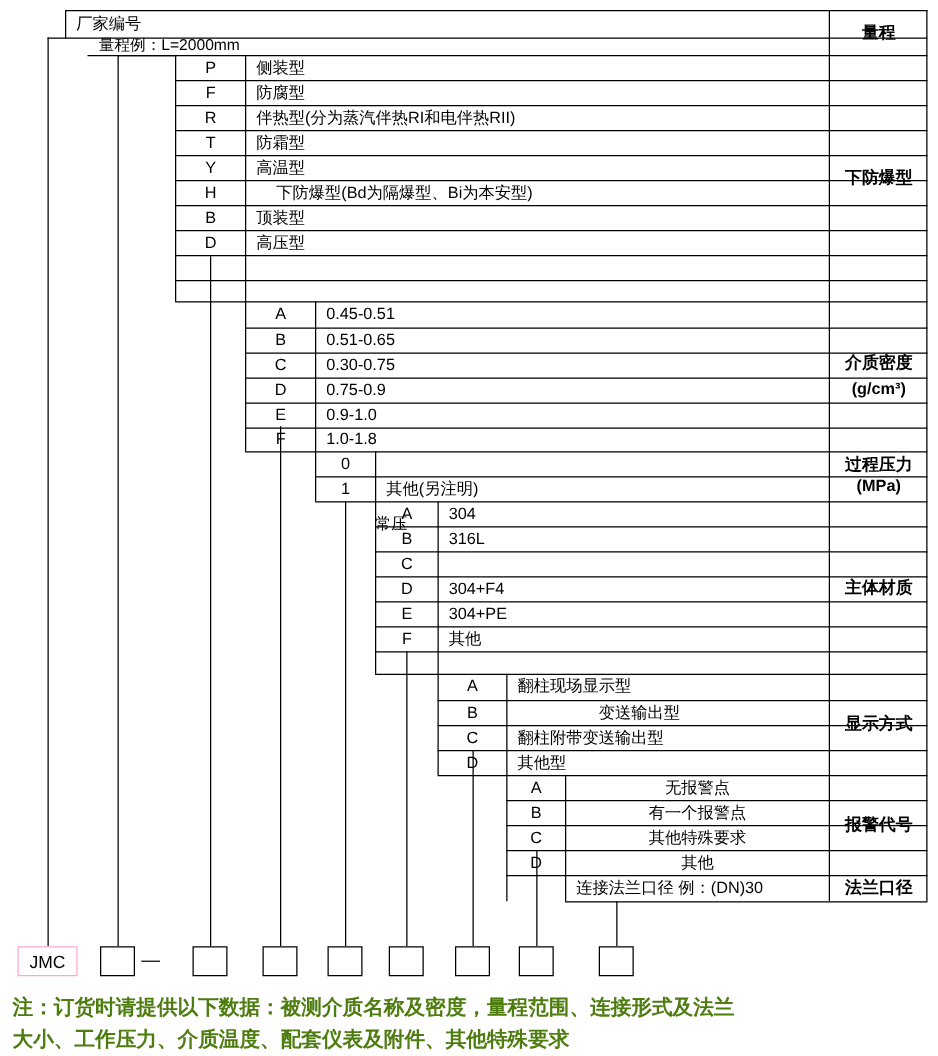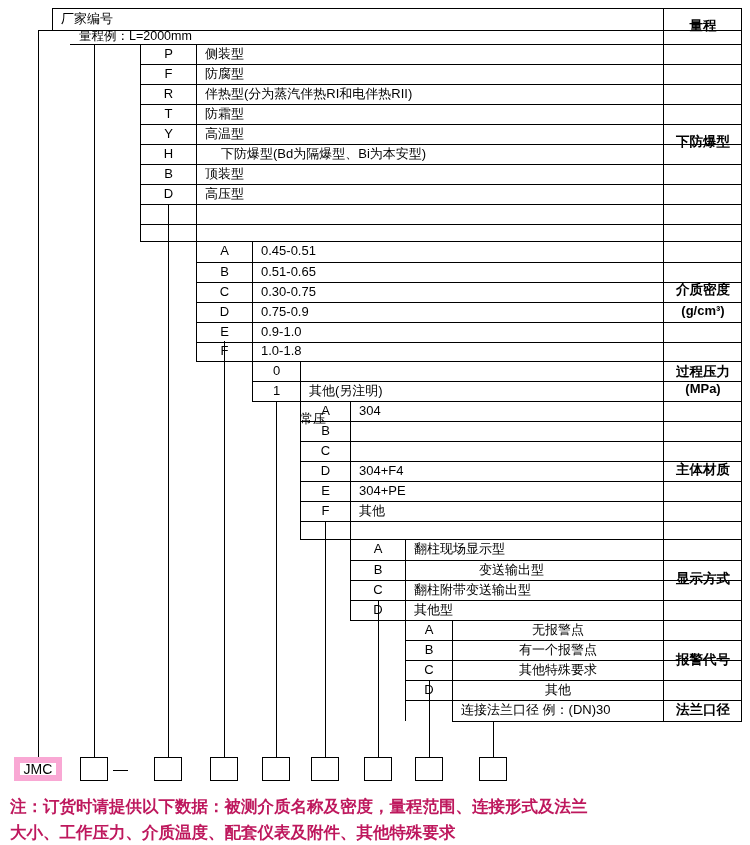--- a/index.html
+++ b/index.html
@@ -31,40 +31,40 @@
     justify-content:center;
     font-weight:bold;
     font-size:13.5px;
     text-align:center;
     flex-direction:column;
   }
   .cat .sub{font-weight:bold;font-size:13px;}
 
   .jmc-box{
     position:absolute;
-    border:6px solid #f9a8d4;
+    border:1px solid #f9a8d4;
     display:flex;align-items:center;justify-content:center;
     font-size:14px;
     box-sizing:border-box;
     text-align:right;
   }
   .small-box{
     position:absolute;
     border:1px solid #000;
     box-sizing:border-box;
     background:#fff;
   }
   .dash{
     position:absolute;
     font-size:15px;
     line-height:1;
   }
   .note{
     position:absolute;
-    color:#be185d;
+    color:#4d7c0f;
     font-weight:bold;
     font-size:16.5px;
     line-height:1.55;
     width:720px;
   }
 </style>
 </head>
 <body>
 
 <div id="diagram">
@@ -175,20 +175,21 @@
   <div class="cell desc" style="left:301px;top:381px;width:362px;height:20px;">其他(另注明)</div>
 
   <div class="cell cat" style="left:664px;top:361px;width:78px;height:40px;">
     <span>过程压力</span>
     <span class="sub" style="margin-top:2px;">(MPa)</span>
   </div>
 
   <div class="cell code" style="left:301px;top:401px;width:49px;height:20px;">A</div>
   <div class="cell desc" style="left:351px;top:401px;width:312px;height:20px;">304</div>
   <div class="cell code" style="left:301px;top:421px;width:49px;height:20px;">B</div>
+  <div class="cell desc" style="left:351px;top:421px;width:312px;height:20px;">316L</div>
   <div class="cell code" style="left:301px;top:441px;width:49px;height:20px;">C</div>
   <div class="cell code" style="left:301px;top:461px;width:49px;height:20px;">D</div>
   <div class="cell desc" style="left:351px;top:461px;width:312px;height:20px;">304+F4</div>
   <div class="cell code" style="left:301px;top:481px;width:49px;height:20px;">E</div>
   <div class="cell desc" style="left:351px;top:481px;width:312px;height:20px;">304+PE</div>
   <div class="cell code" style="left:301px;top:501px;width:49px;height:20px;">F</div>
   <div class="cell desc" style="left:351px;top:501px;width:312px;height:20px;">其他</div>
 
   <div class="cell cat" style="left:664px;top:401px;width:78px;height:138px;">主体材质</div>
 

